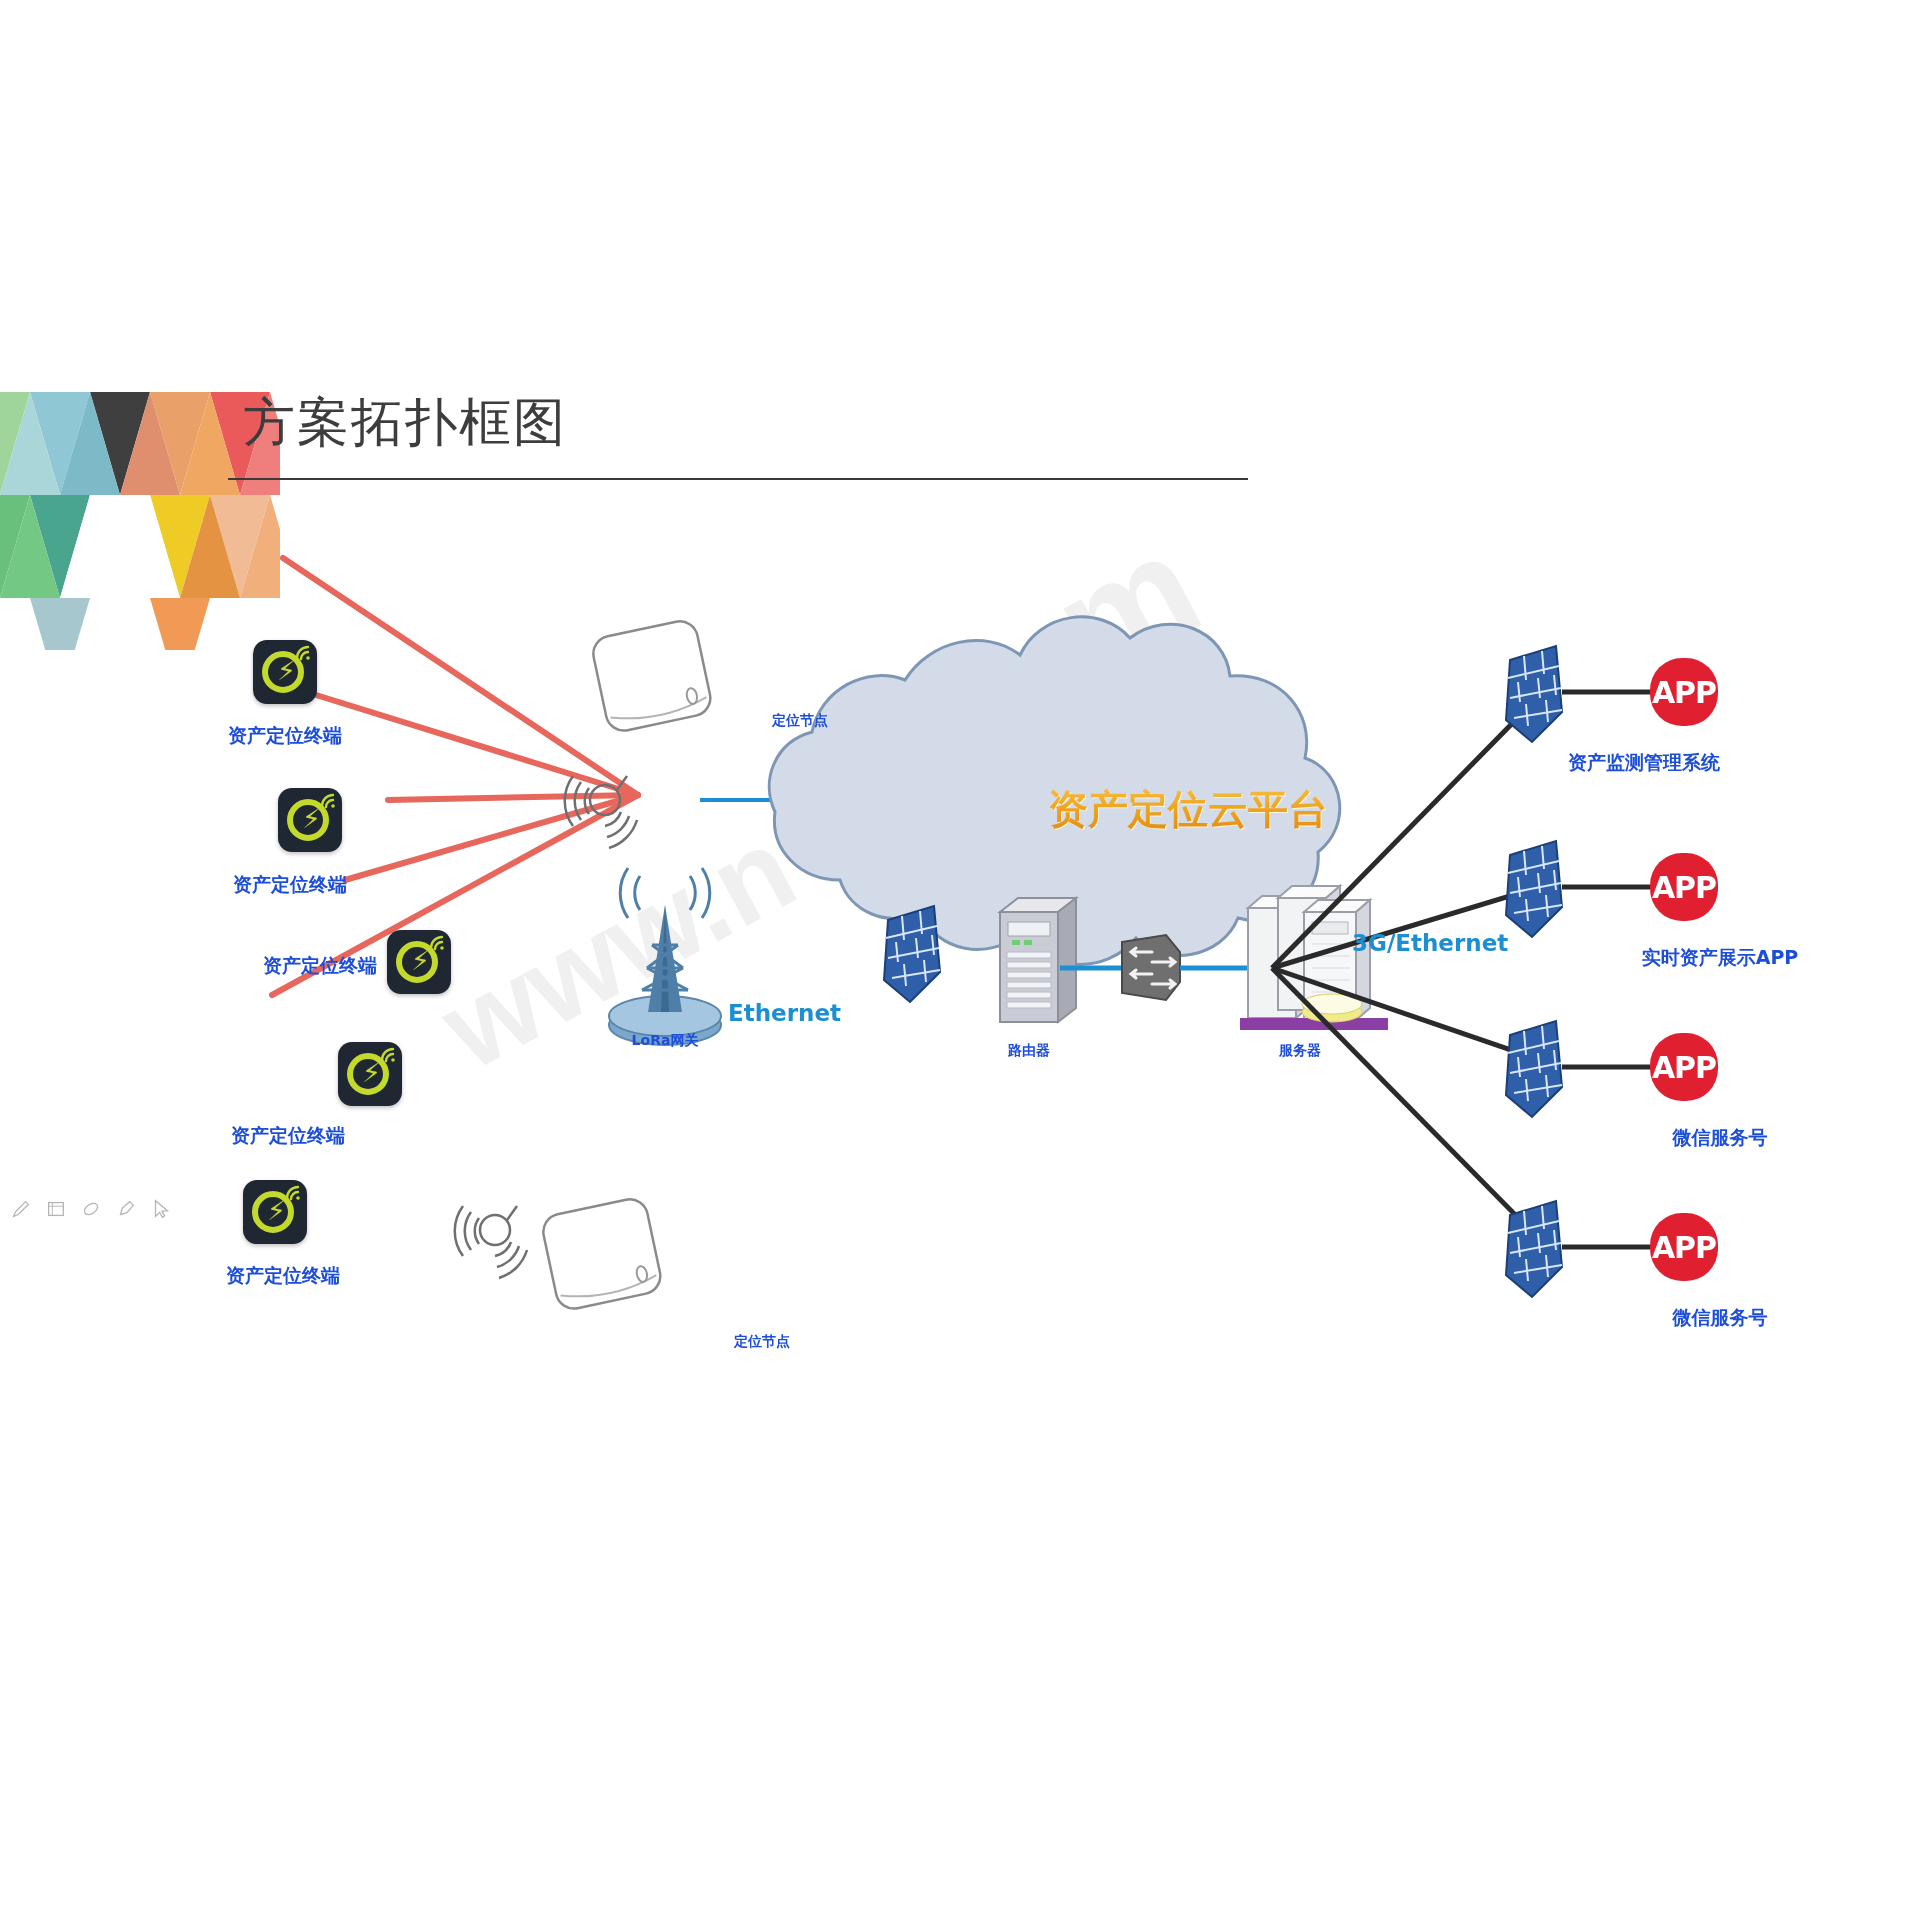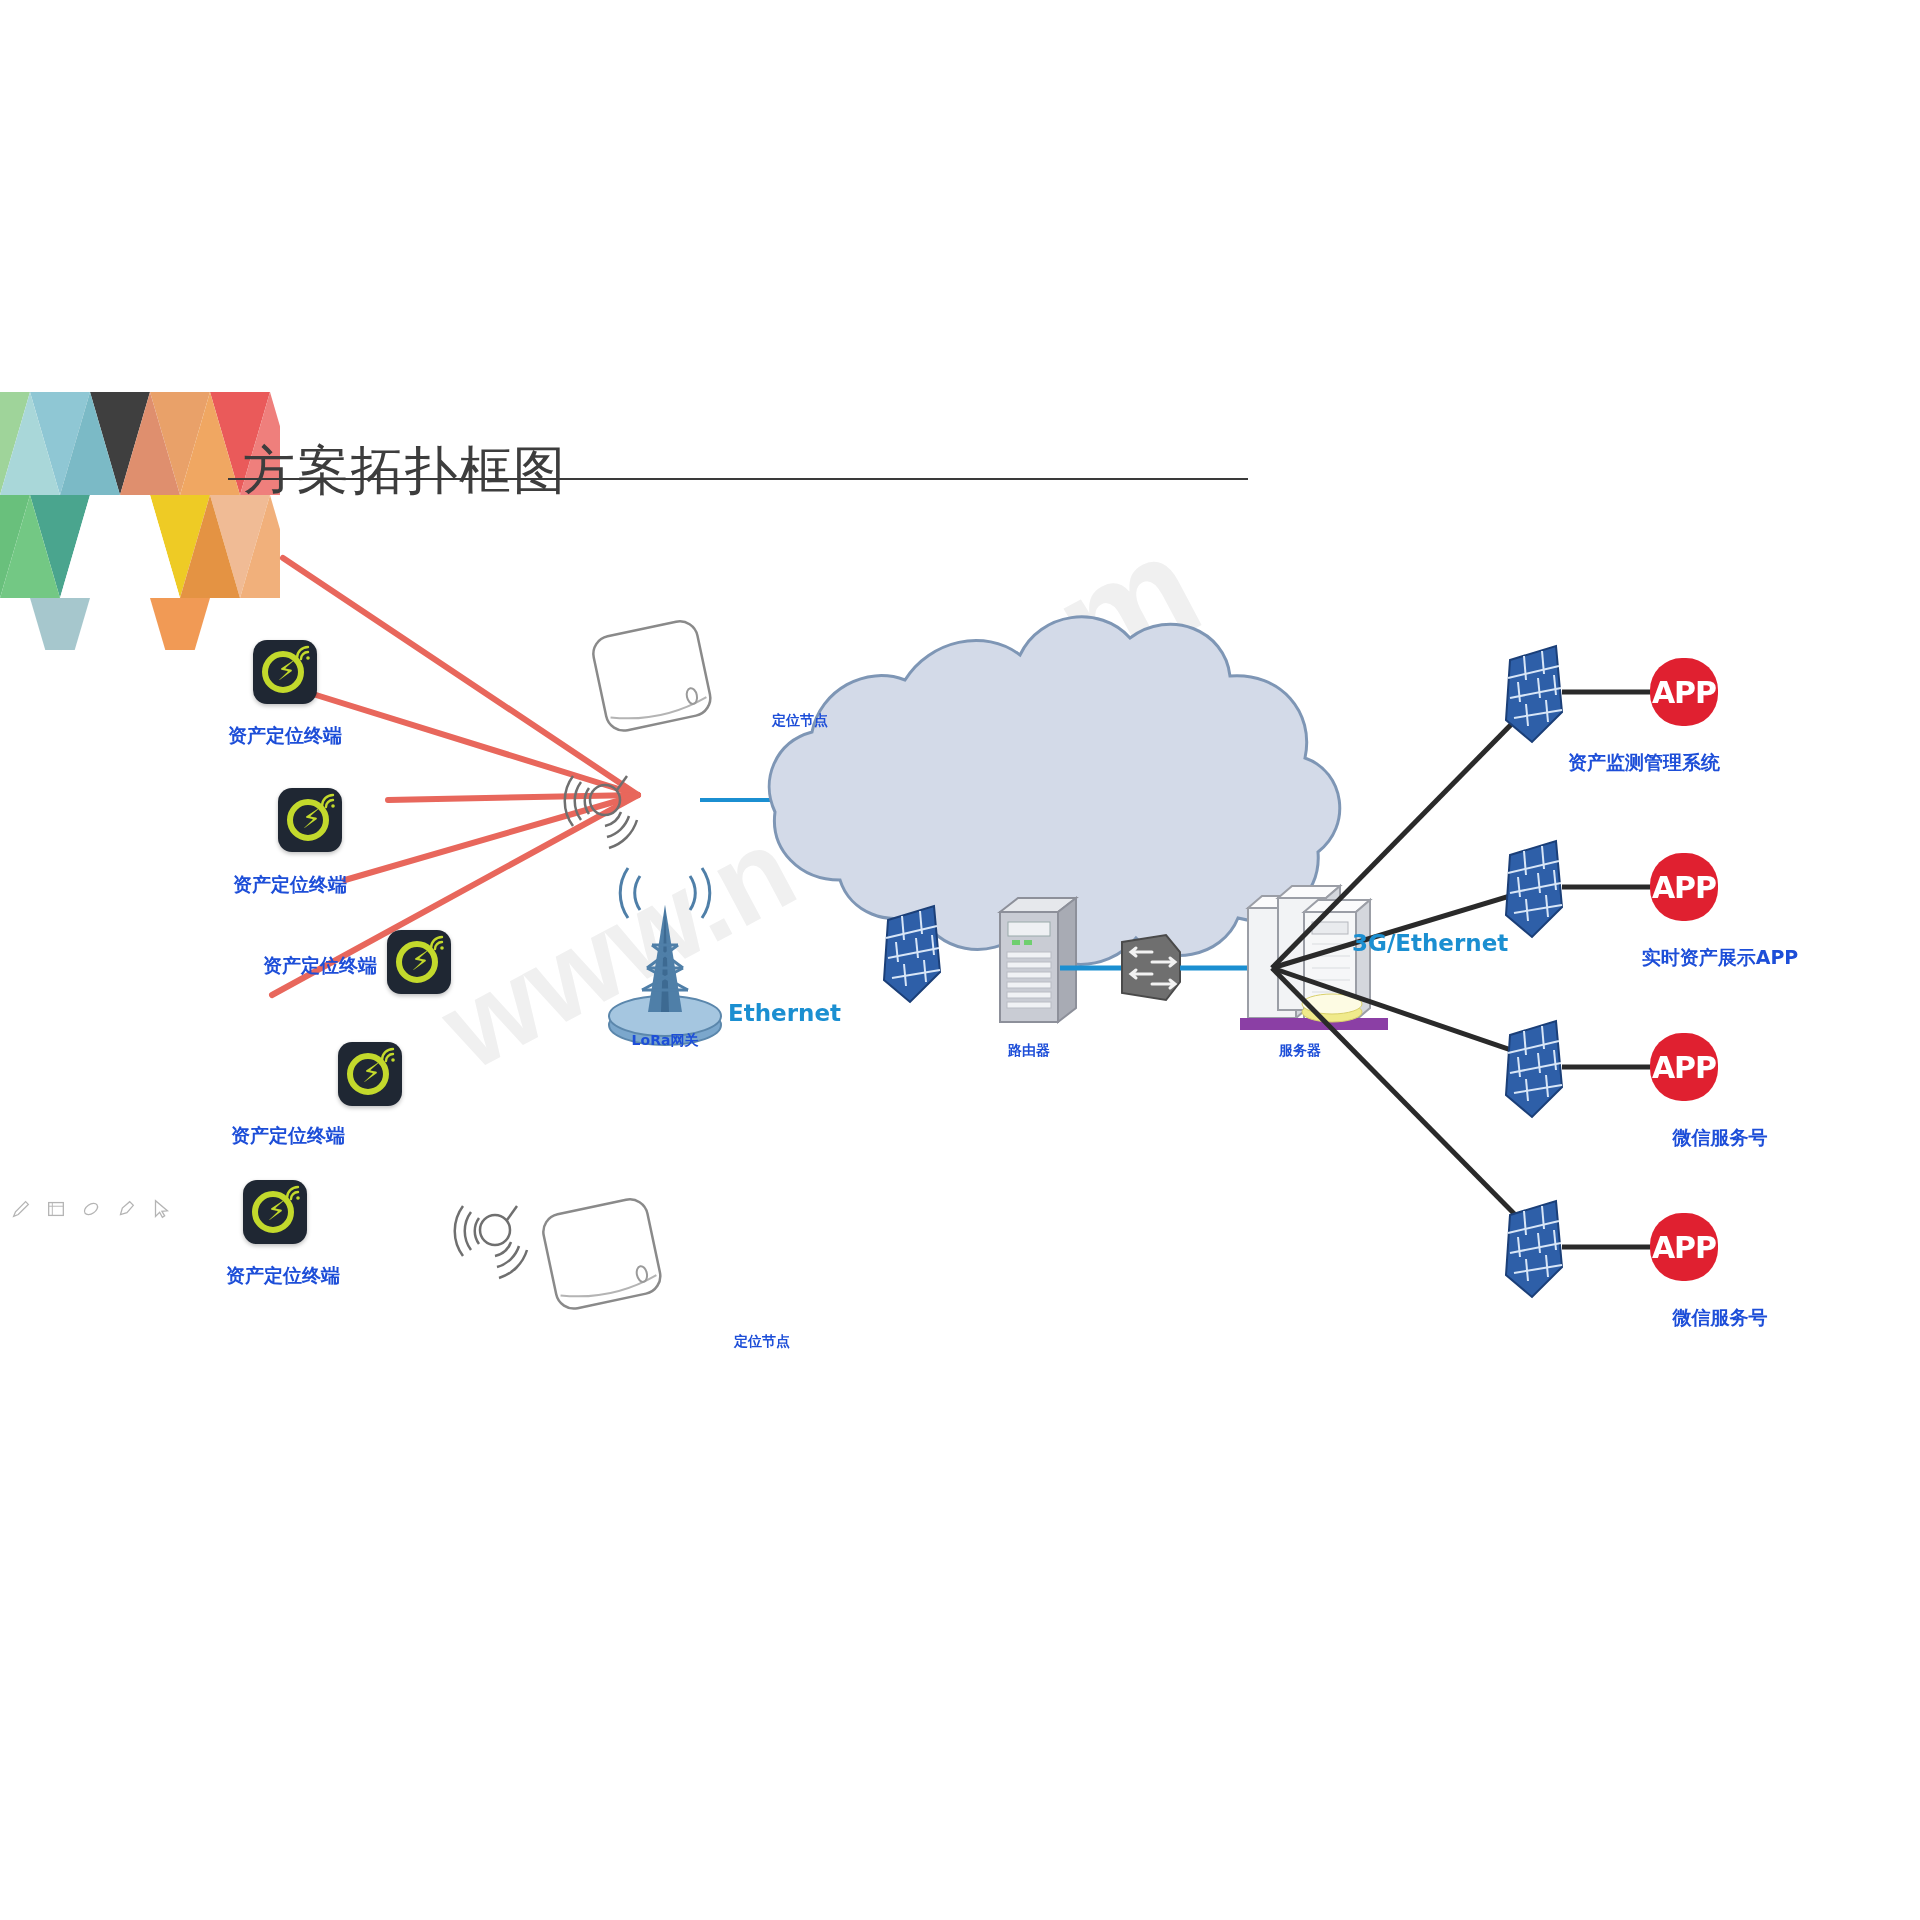--- a/index.html
+++ b/index.html
@@ -14,21 +14,20 @@
 
   
   .deco{position:absolute;left:0;top:330px;width:280px;height:310px;}
 
   
   .title{
     position:absolute;left:243px;top:388px;
     font-size:52px;color:#3d3d3d;letter-spacing:2px;
     font-family:Liberation Sans, sans-serif;
     white-space:nowrap;
-    margin-top:48px;
   }
   .rule{position:absolute;left:228px;top:478px;width:1020px;height:2px;background:#3a3a3a;}
 
   
   .wm{
     position:absolute;color:#f0f0f0;font-weight:bold;
     font-size:120px;transform:rotate(-28deg);
     user-select:none;pointer-events:none;white-space:nowrap;
   }
 
@@ -439,20 +438,21 @@
   <div class="lab lab-sm" style="left:163px;top:1263px;width:240px;">资产定位终端</div>
 
   <div class="lab lab-md" style="left:720px;top:712px;width:160px;">定位节点</div>
   <div class="lab lab-md" style="left:682px;top:1333px;width:160px;">定位节点</div>
 
   <div class="lab lab-md" style="left:585px;top:1032px;width:160px;">LoRa网关</div>
 
   <div class="lab lab-net" style="left:728px;top:1000px;">Ethernet</div>
   <div class="lab lab-net" style="left:1352px;top:912px;width:140px;line-height:30px;white-space:normal;margin-top:16px;">3G/Ethernet</div>
 
+  <div class="cloudtitle">资产定位云平台</div>
 
   <div class="lab lab-md" style="left:954px;top:1042px;width:150px;">路由器</div>
   <div class="lab lab-md" style="left:1225px;top:1042px;width:150px;">服务器</div>
 
   <div class="app" style="left:1650px;top:658px;">
     <span>APP</span>
   </div>
   <div class="lab lab-sm" style="left:1504px;top:750px;width:280px;">资产监测管理系统</div>
 
   <div class="app" style="left:1650px;top:853px;">

